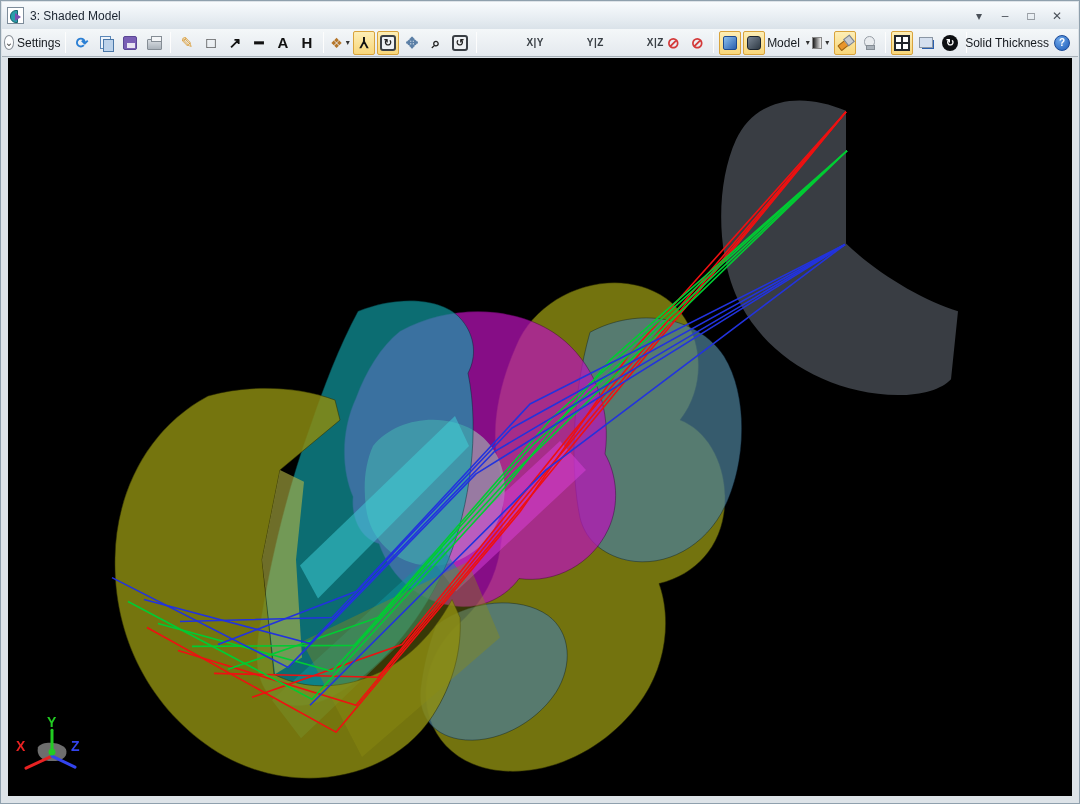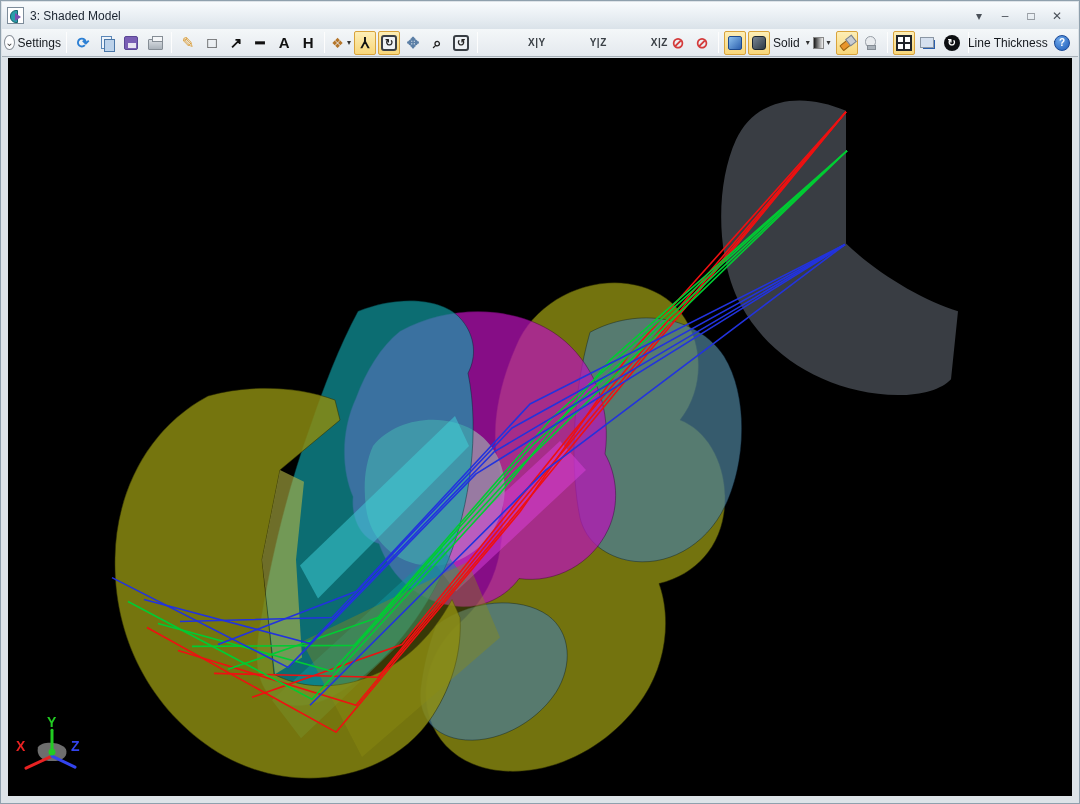--- a/index.html
+++ b/index.html
@@ -162,21 +162,21 @@
         <span class="glyph bold" style="color: rgb(212, 58, 58);">⊘</span>
       </div>
       <div class="tb-sep"></div>
       <div class="tb-item active">
         <span class="icon-cube-blue"></span>
       </div>
       <div class="tb-item active">
         <span class="icon-cube-dark"></span>
       </div>
       <div class="tb-item">
-        <span class="tb-label">Solid</span>
+        <span class="tb-label">Model</span>
         <span class="caret">▾</span>
       </div>
       <div class="tb-item">
         <span class="icon-gradient"></span>
         <span class="caret">▾</span>
       </div>
       <div class="tb-item active">
         <span class="icon-flashlight"></span>
       </div>
       <div class="tb-item">
@@ -187,21 +187,21 @@
         <span class="icon-panes"></span>
       </div>
       <div class="tb-item">
         <span class="icon-cascade"></span>
       </div>
       <div class="tb-item">
         <span class="icon-sync">↻</span>
       </div>
       <div class="tb-sep"></div>
       <div class="tb-item">
-        <span class="tb-label">Line Thickness</span>
+        <span class="tb-label">Solid Thickness</span>
         <span class="caret">▾</span>
       </div>
       <div class="tb-item">
         <span class="icon-help">?</span>
       </div>
     </div>
 
   <div class="viewport">
     <svg id="scene" viewBox="8 57 1064 740" preserveAspectRatio="none">
         <path d="M 846 110 C 800 90 755 98 736 139 C 715 185 716 259 741 305 C 770 359 831 394 898 395 C 922 395 942 389 951 379 L 958 311 C 922 300 876 272 846 243 Z" fill="#3b3f46" fill-opacity="0.96"></path>

